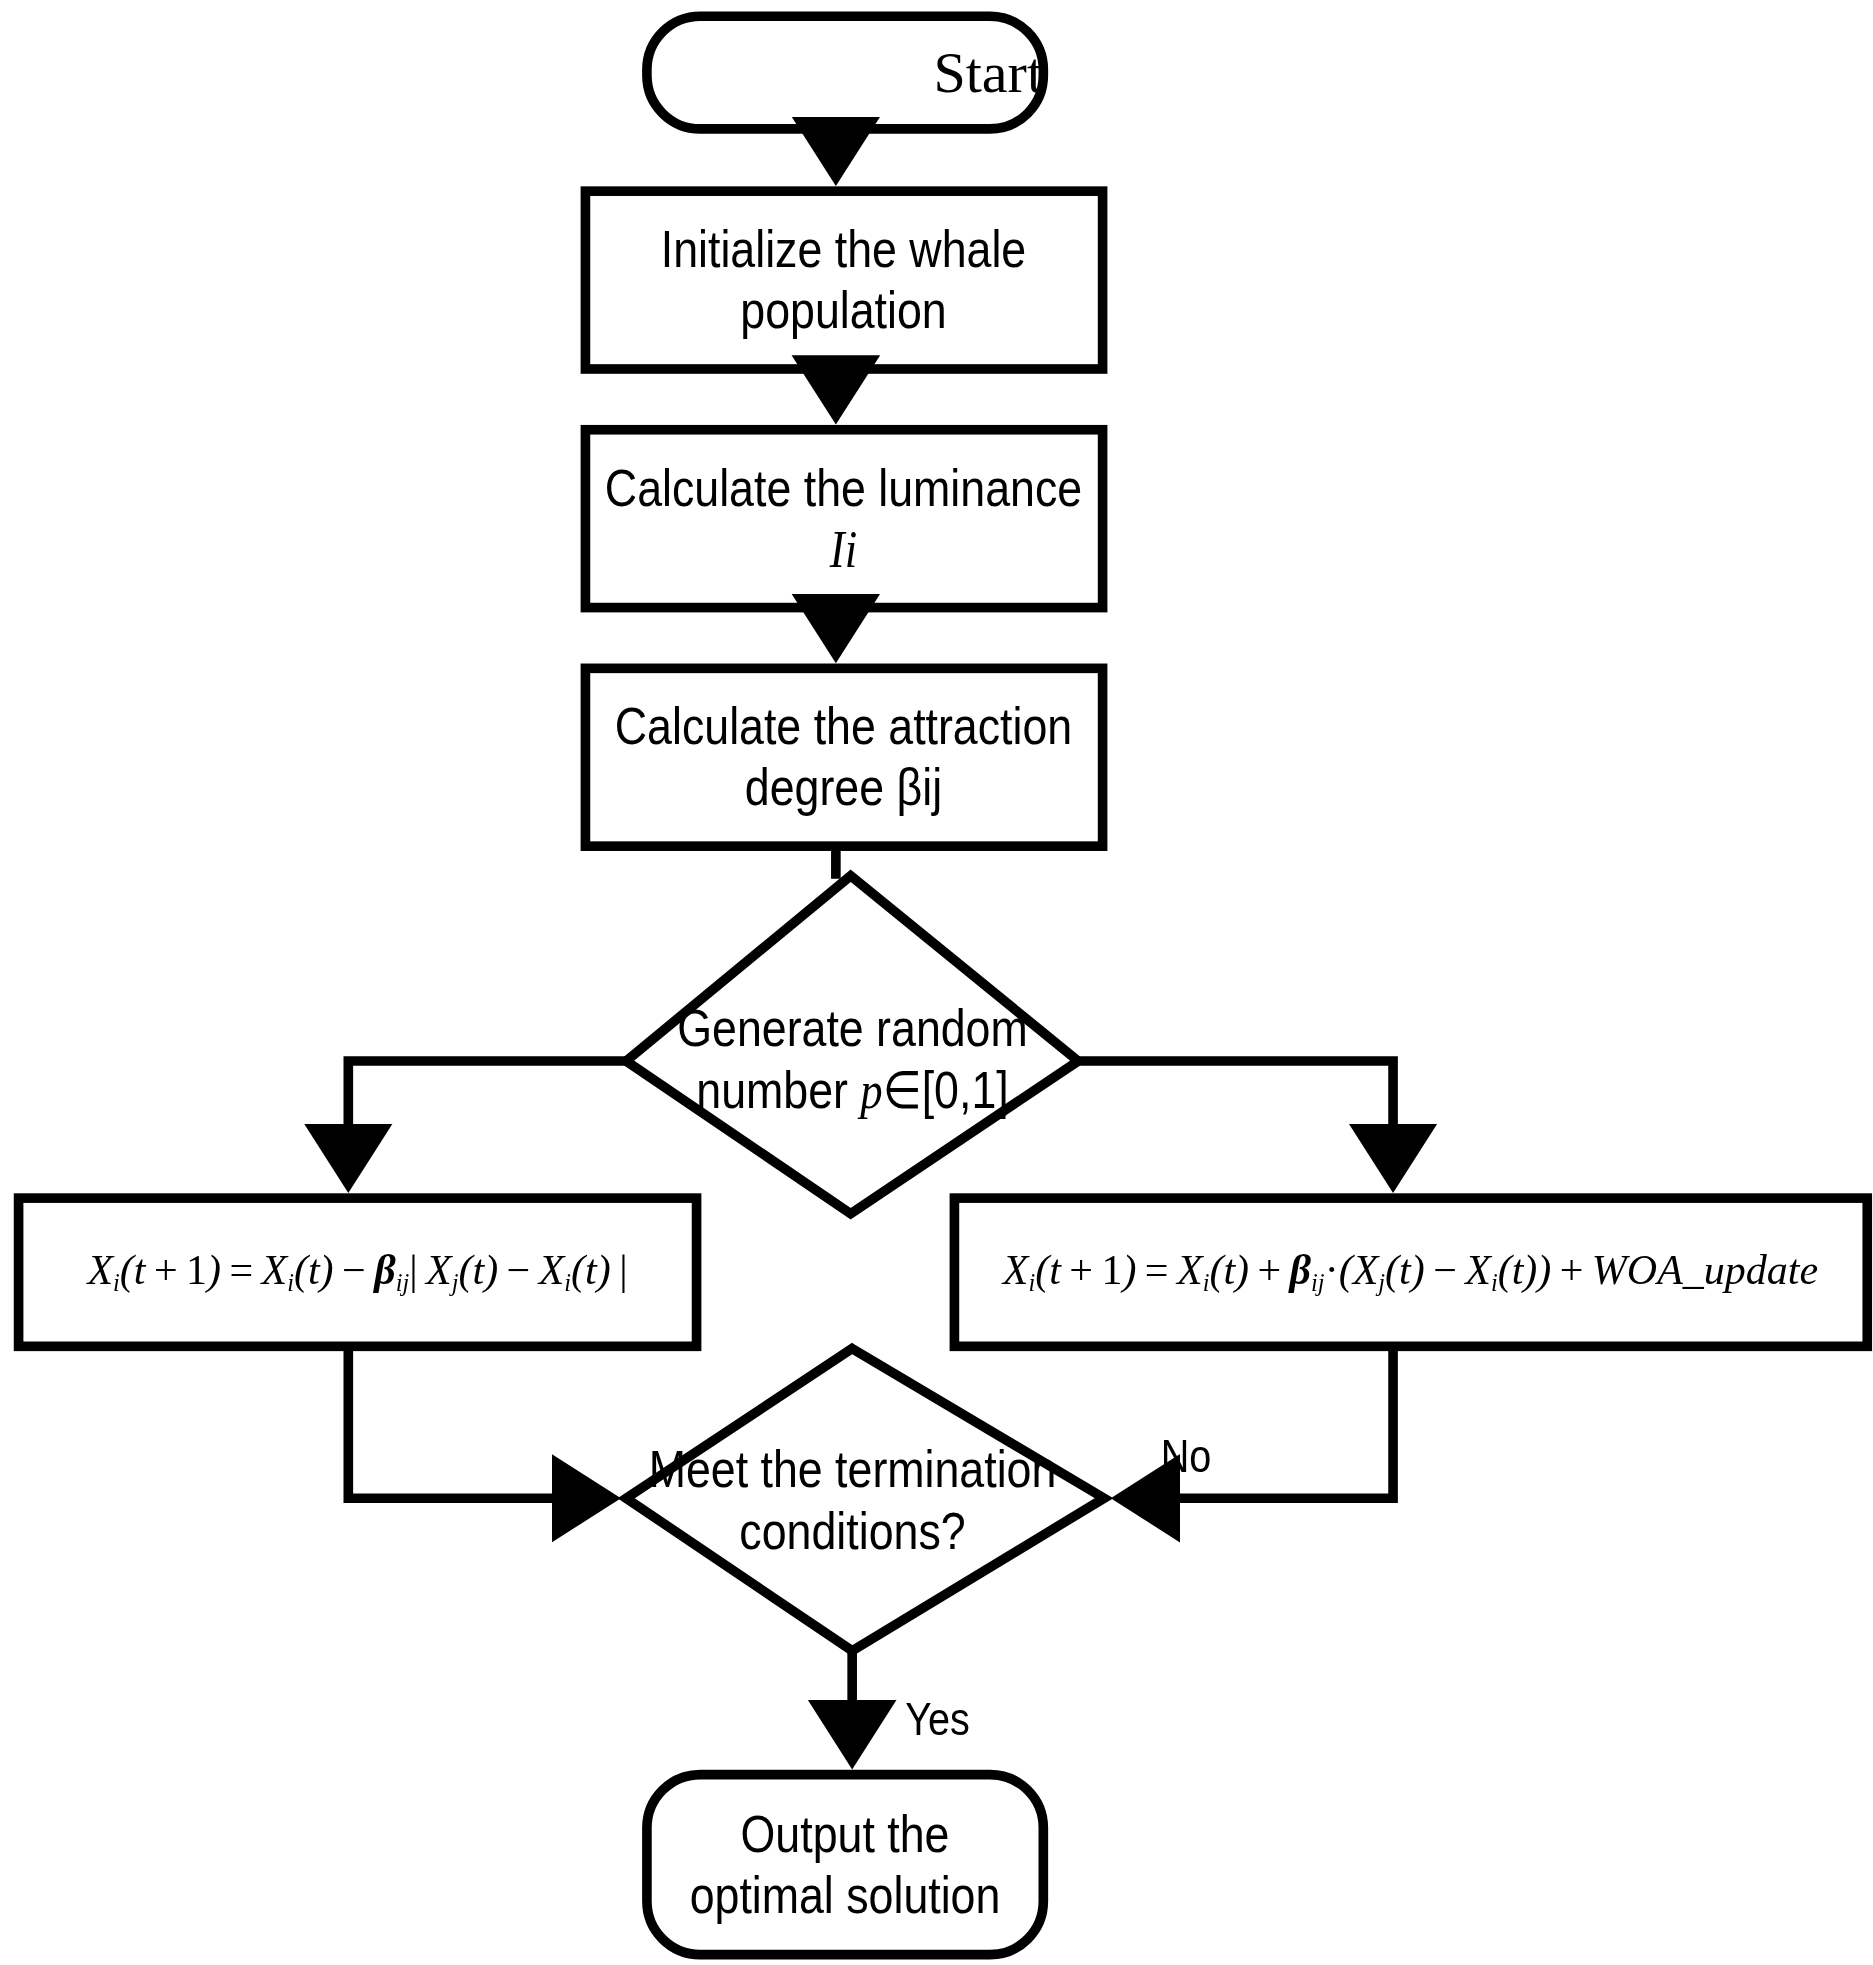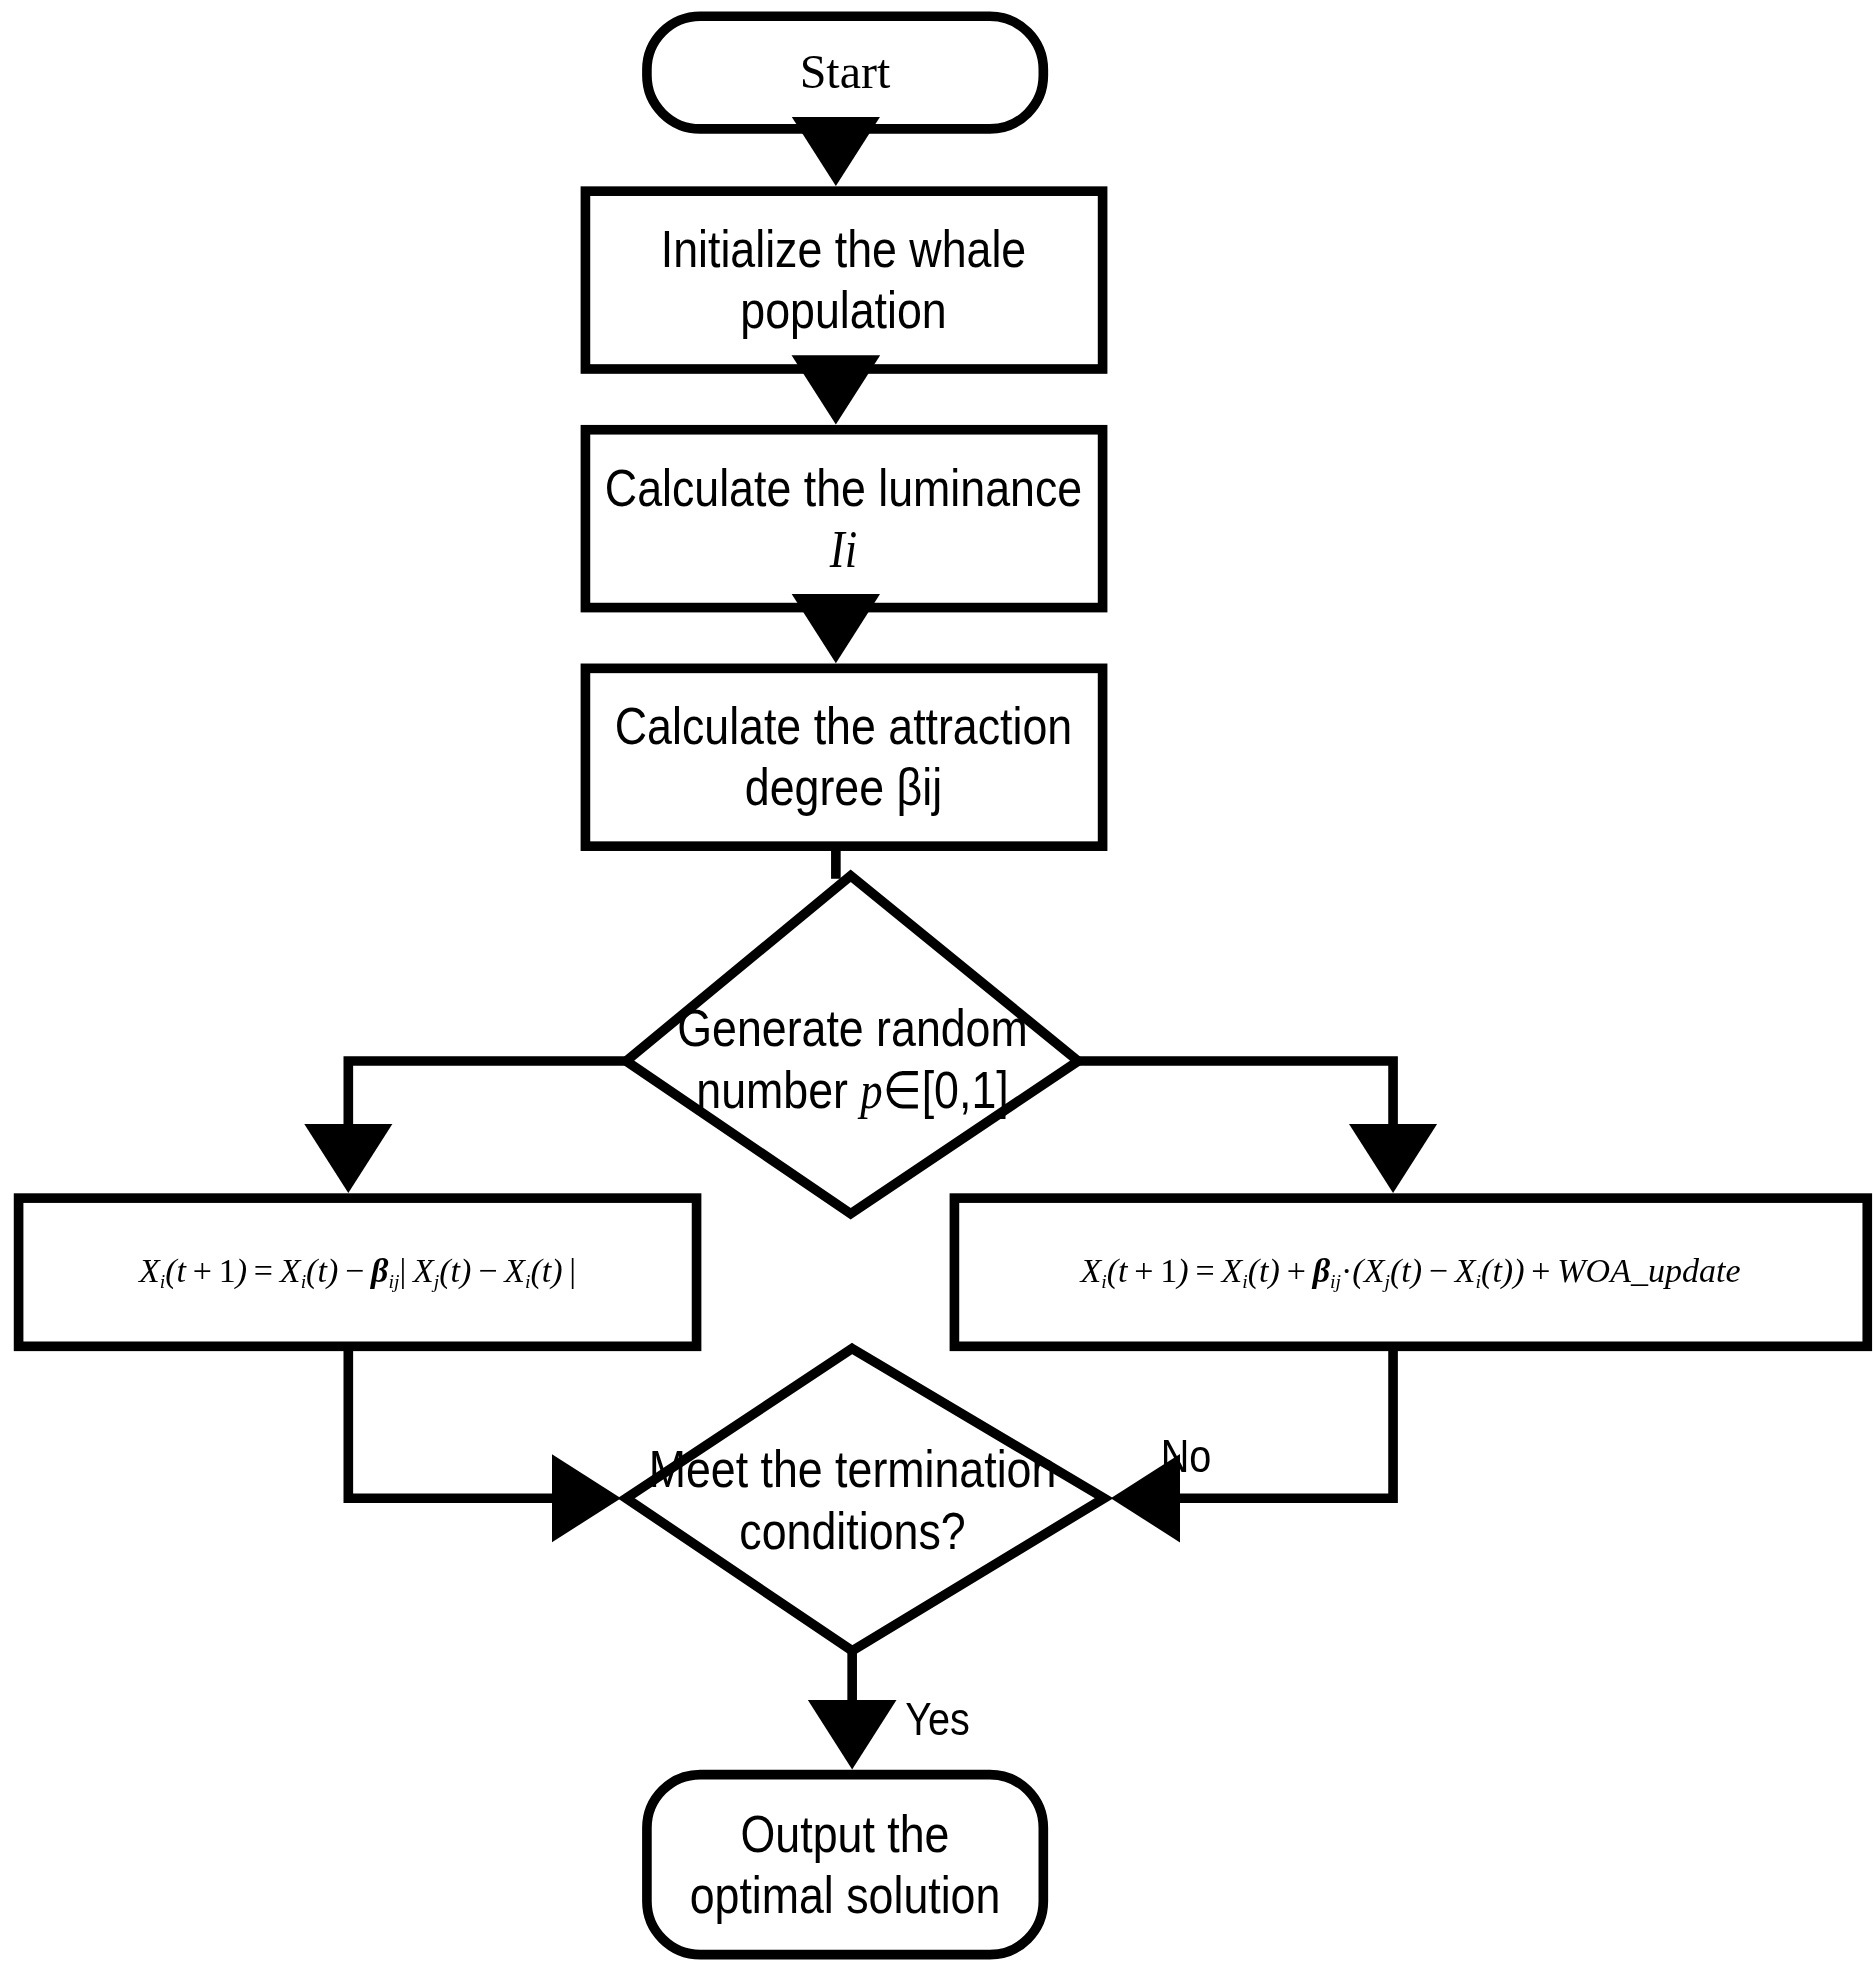--- a/index.html
+++ b/index.html
@@ -33,35 +33,36 @@
     line-height: 1.18;
     white-space: nowrap;
     pointer-events: none;
   }
   .sans-narrow {
     font-family: "Liberation Sans Narrow", "Liberation Sans", sans-serif;
     transform: scaleX(0.86);
   }
   .lbl-start {
     font-family: "Liberation Serif", serif;
-    font-size: 48px;
+    font-size: 58px;
+    align-items: flex-end;
   }
   .lbl-process {
     font-size: 52px;
   }
   .lbl-decision {
     font-size: 52px;
   }
   .lbl-edge {
     font-size: 46px;
   }
   .formula {
     font-family: "Liberation Serif", serif;
     font-style: italic;
-    font-size: 34px;
+    font-size: 42px;
     white-space: nowrap;
   }
   .formula .up {
     font-style: normal;
   }
   .formula sub {
     font-size: 0.58em;
     vertical-align: -0.28em;
     font-style: italic;
   }

